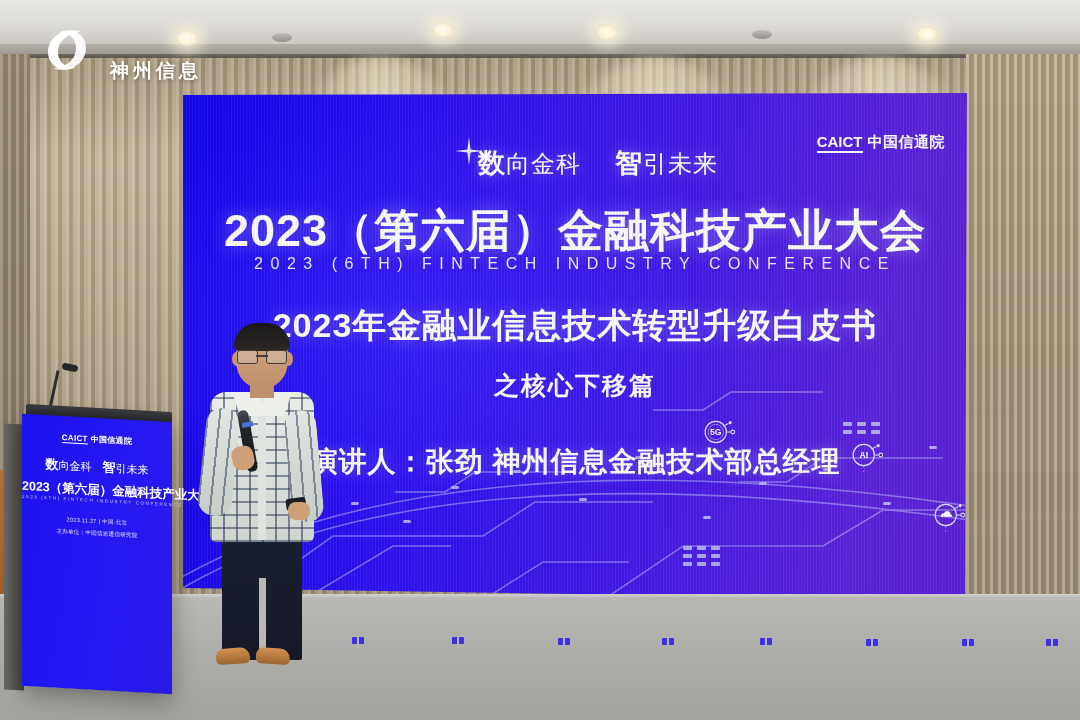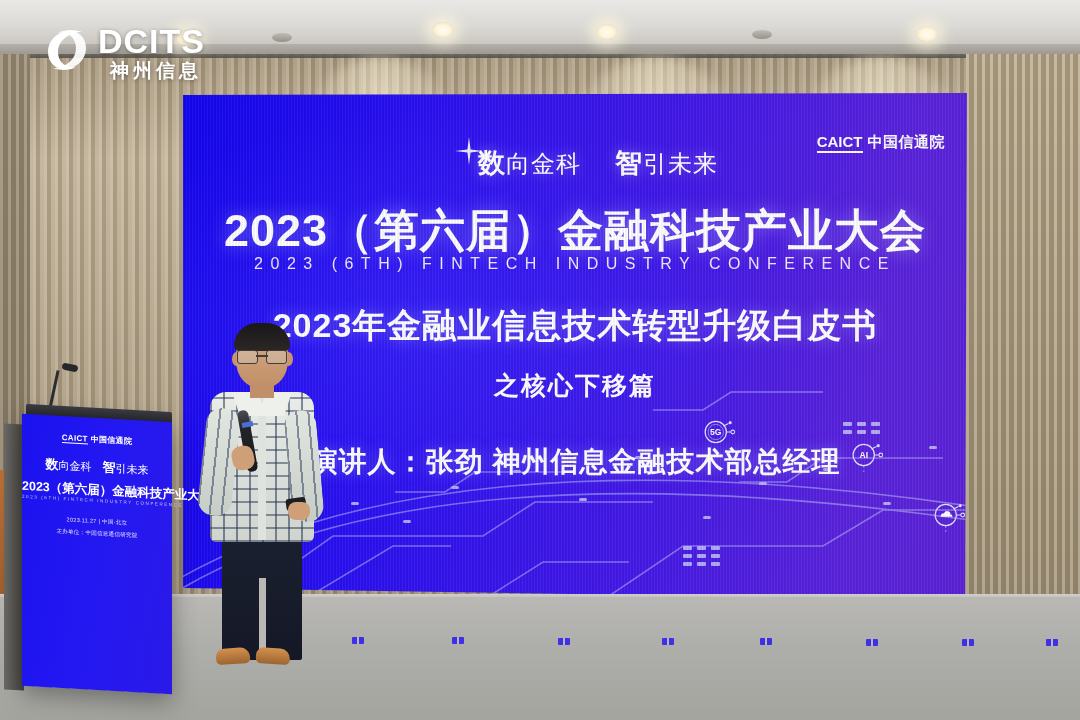--- a/index.html
+++ b/index.html
@@ -362,17 +362,16 @@
     <div class="hand-r"></div>
   </div>
 
   <div class="watermark">
     <svg class="wm-logo" viewBox="0 0 56 56">
       <path d="M8 30 C8 14, 26 4, 42 10 C30 10, 18 18, 18 30 C18 40, 26 47, 36 45
                C24 52, 8 45, 8 30 Z" fill="#ffffff"></path>
       <path d="M46 26 C46 42, 28 52, 13 46 C25 46, 36 38, 36 26 C36 16, 28 9, 18 11
                C30 4, 46 11, 46 26 Z" fill="#ffffff" opacity=".92"></path>
     </svg>
-    <div class="wm-en">DCITS</div>
     <div class="wm-cn">神州信息</div>
   </div>
 
 </div>
 
 </body></html>

